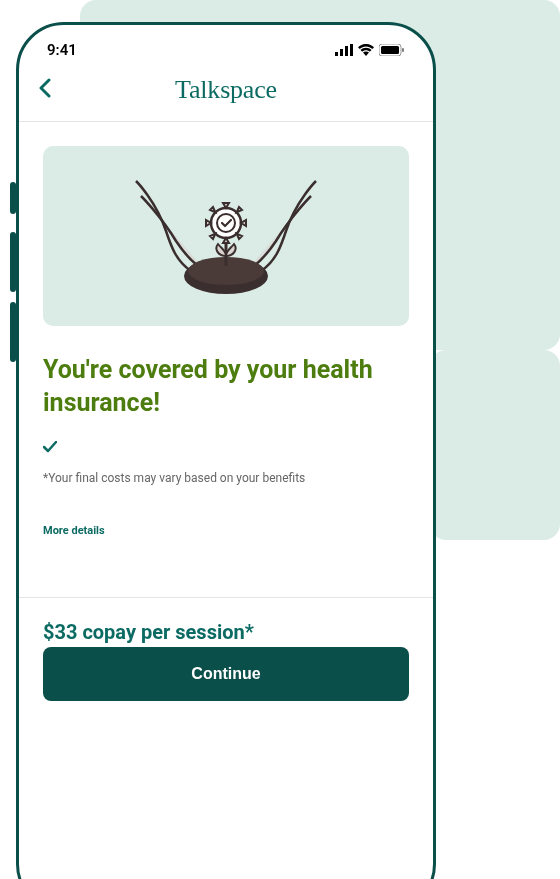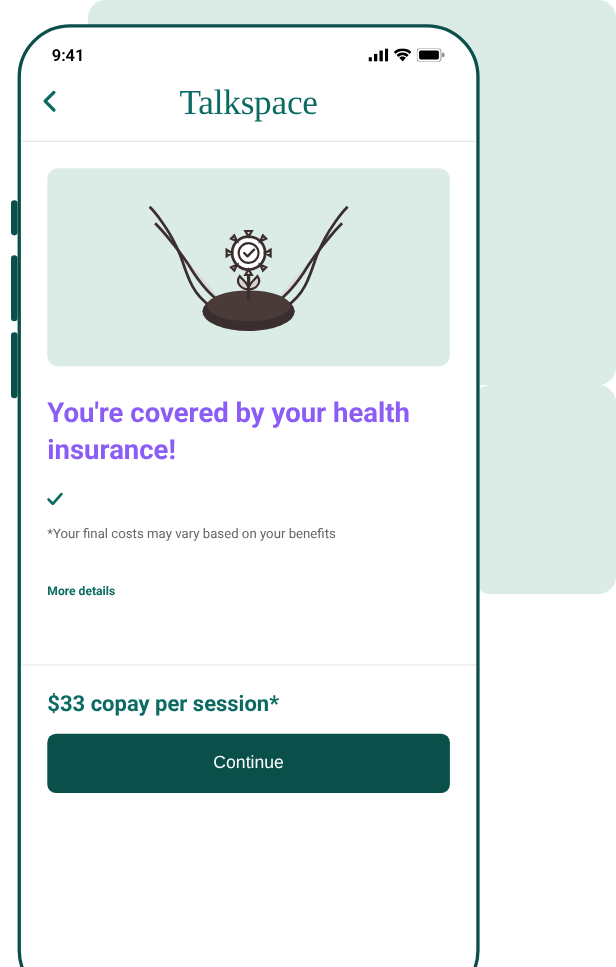--- a/index.html
+++ b/index.html
@@ -97,42 +97,42 @@
     }
     .back-chevron {
       color: #0b6b63;
       position: absolute;
       left: 20px;
     }
     .brand {
       flex: 1;
       text-align: center;
       font-family: Georgia, "Times New Roman", serif;
-      font-size: 32px;
+      font-size: 26px;
       font-weight: 500;
       color: #0b6b63;
       letter-spacing: -0.2px;
     }
     .content {
       padding: 24px 24px 0 24px;
     }
     .illustration {
       width: 100%;
       height: 180px;
       background: #dbece7;
       border-radius: 10px;
       display: flex;
       align-items: center;
       justify-content: center;
       margin-bottom: 28px;
     }
     .heading {
       font-size: 25px;
       font-weight: 700;
-      color: #8b5cf6;
+      color: #4d7c0f;
       line-height: 1.3;
       margin-bottom: 22px;
     }
     .benefits {
       list-style: none;
       margin-bottom: 18px;
     }
     .benefits li {
       display: flex;
       align-items: center;
@@ -159,31 +159,31 @@
       display: inline-block;
     }
     .footer {
       border-top: 1px solid #e5e5e5;
       padding: 22px 24px;
     }
     .copay {
       font-size: 20px;
       font-weight: 700;
       color: #0b6b63;
-      margin-bottom: 16px;
+      margin-bottom: 3px;
     }
     .continue-btn {
       width: 100%;
       padding: 18px;
       background: #0a4f4a;
       color: #fff;
       border: none;
       border-radius: 8px;
       font-size: 16px;
-      font-weight: 400;
+      font-weight: 700;
       cursor: pointer;
     }
   </style>
 </head>
 <body>
 
 <div class="bg-block-top"></div>
 <div class="bg-block-right"></div>
 
 <div class="side-btn-1"></div>

